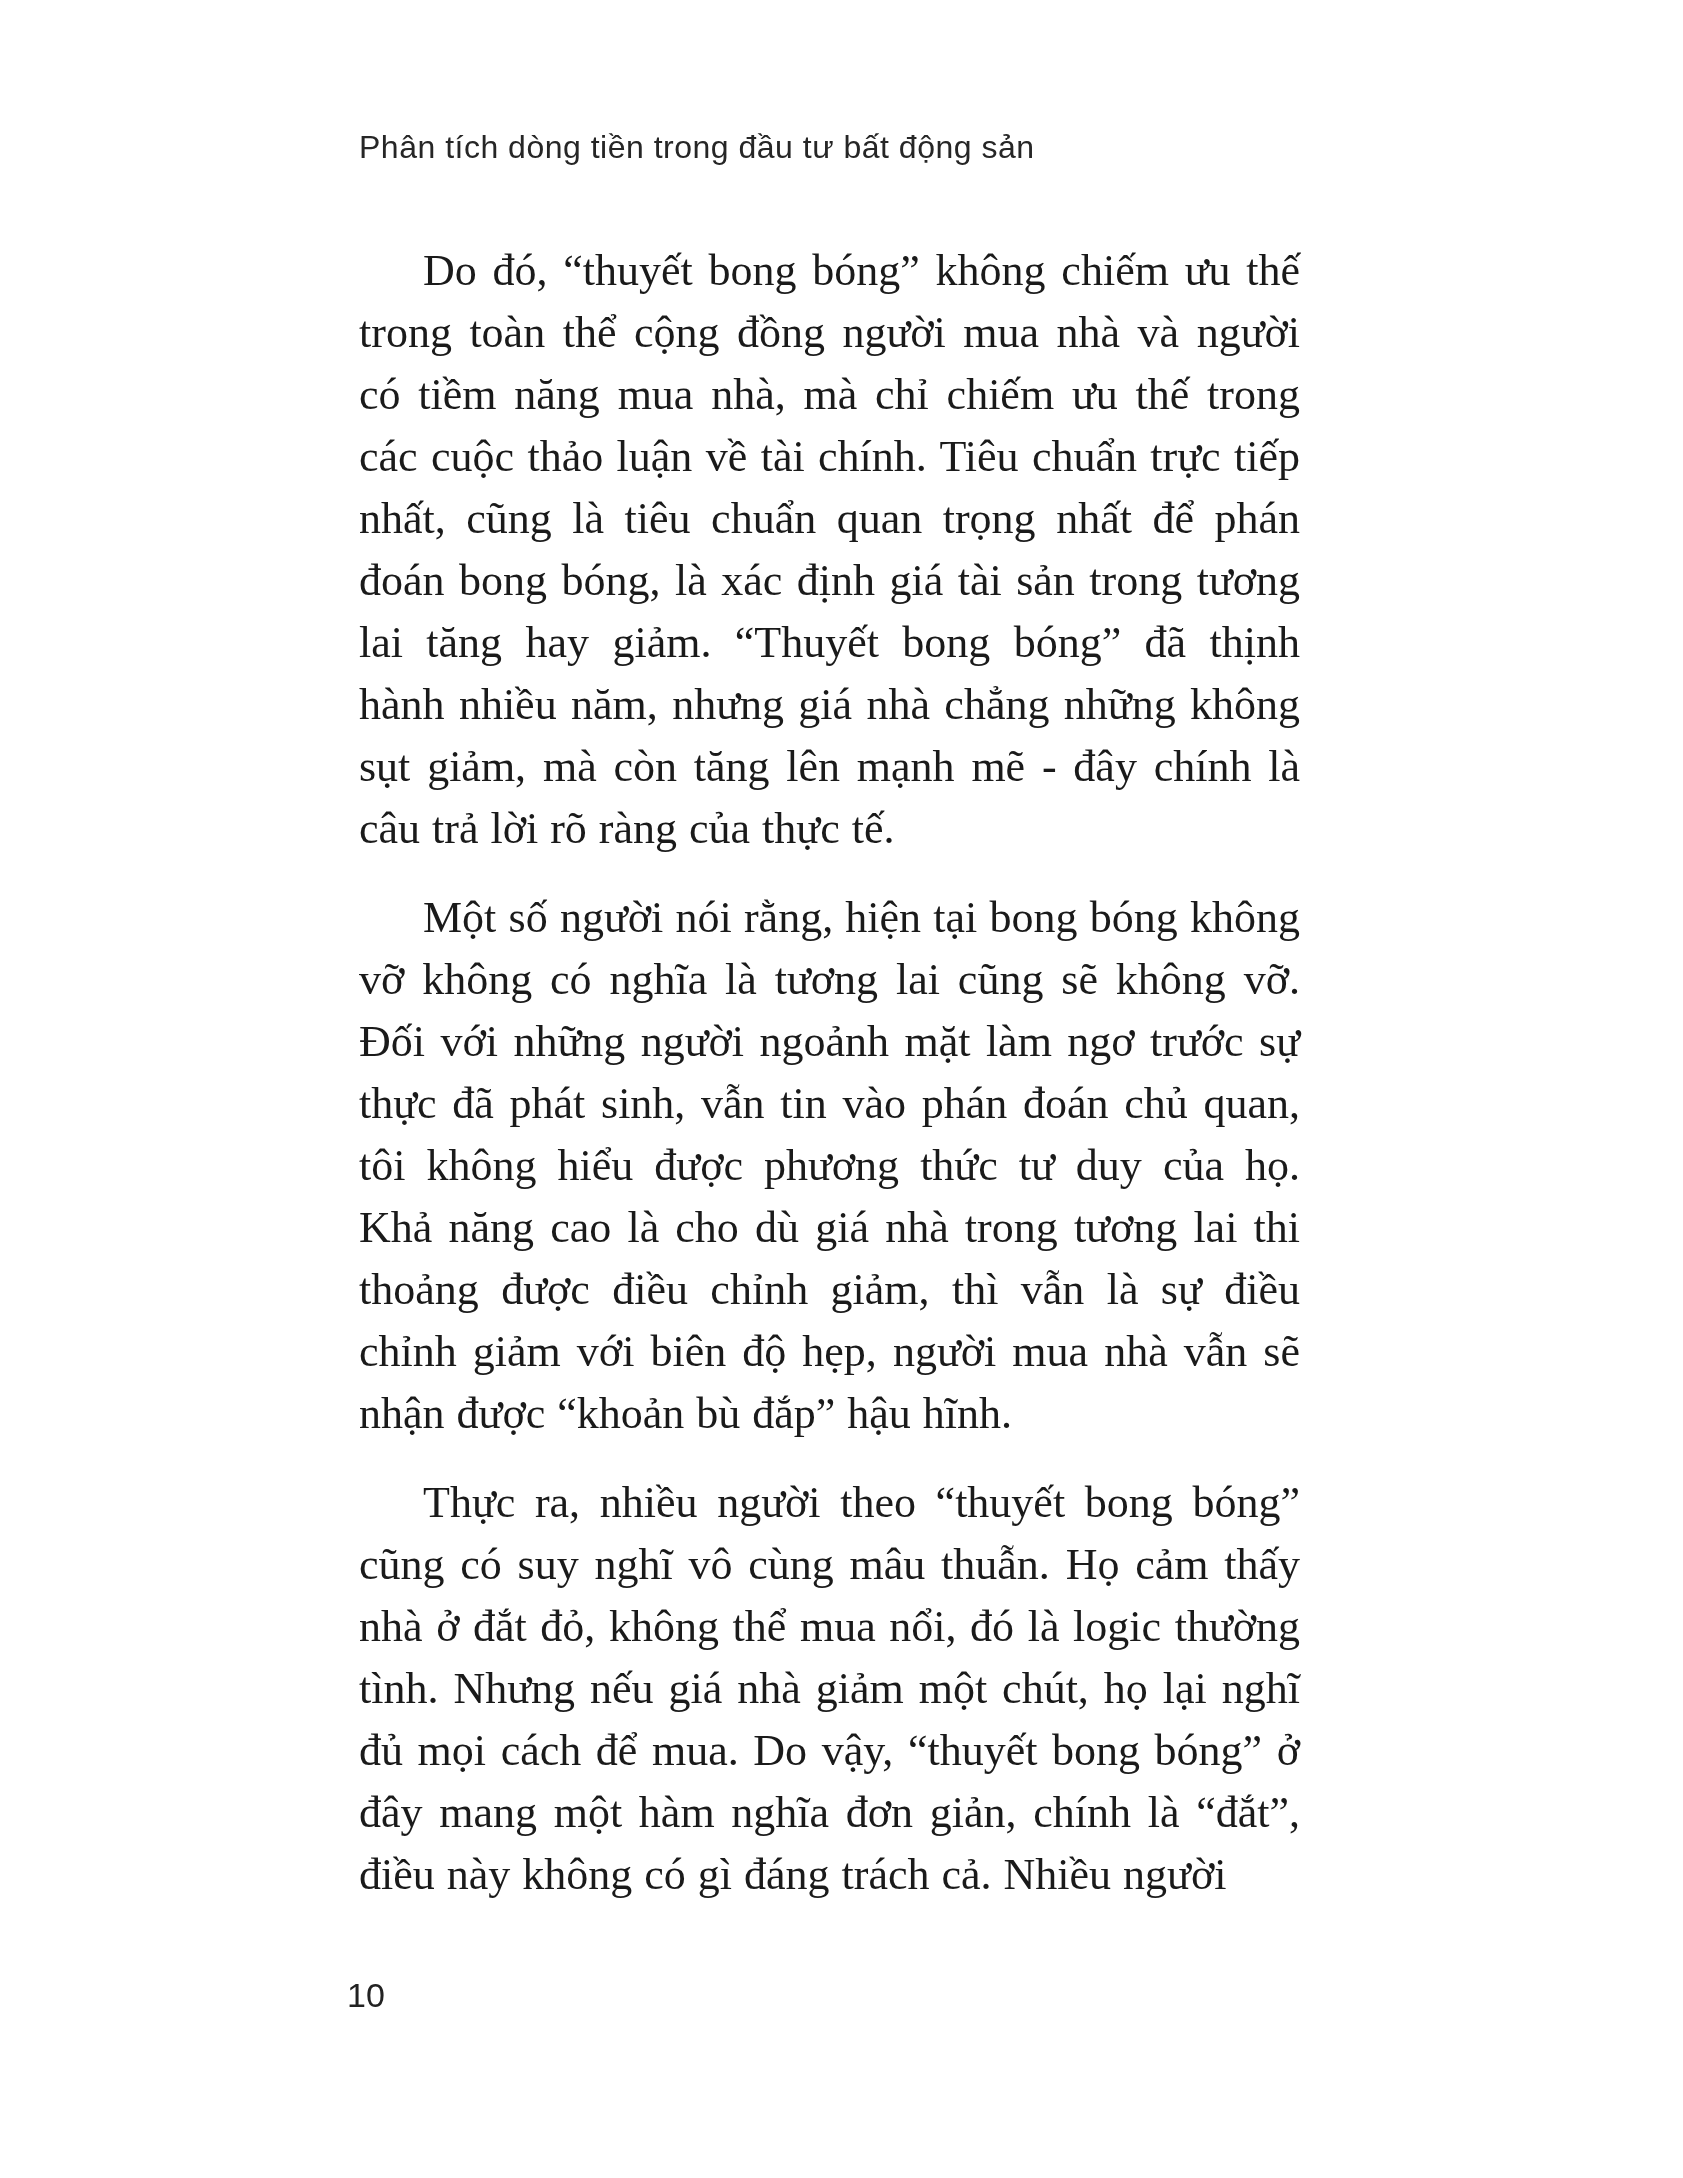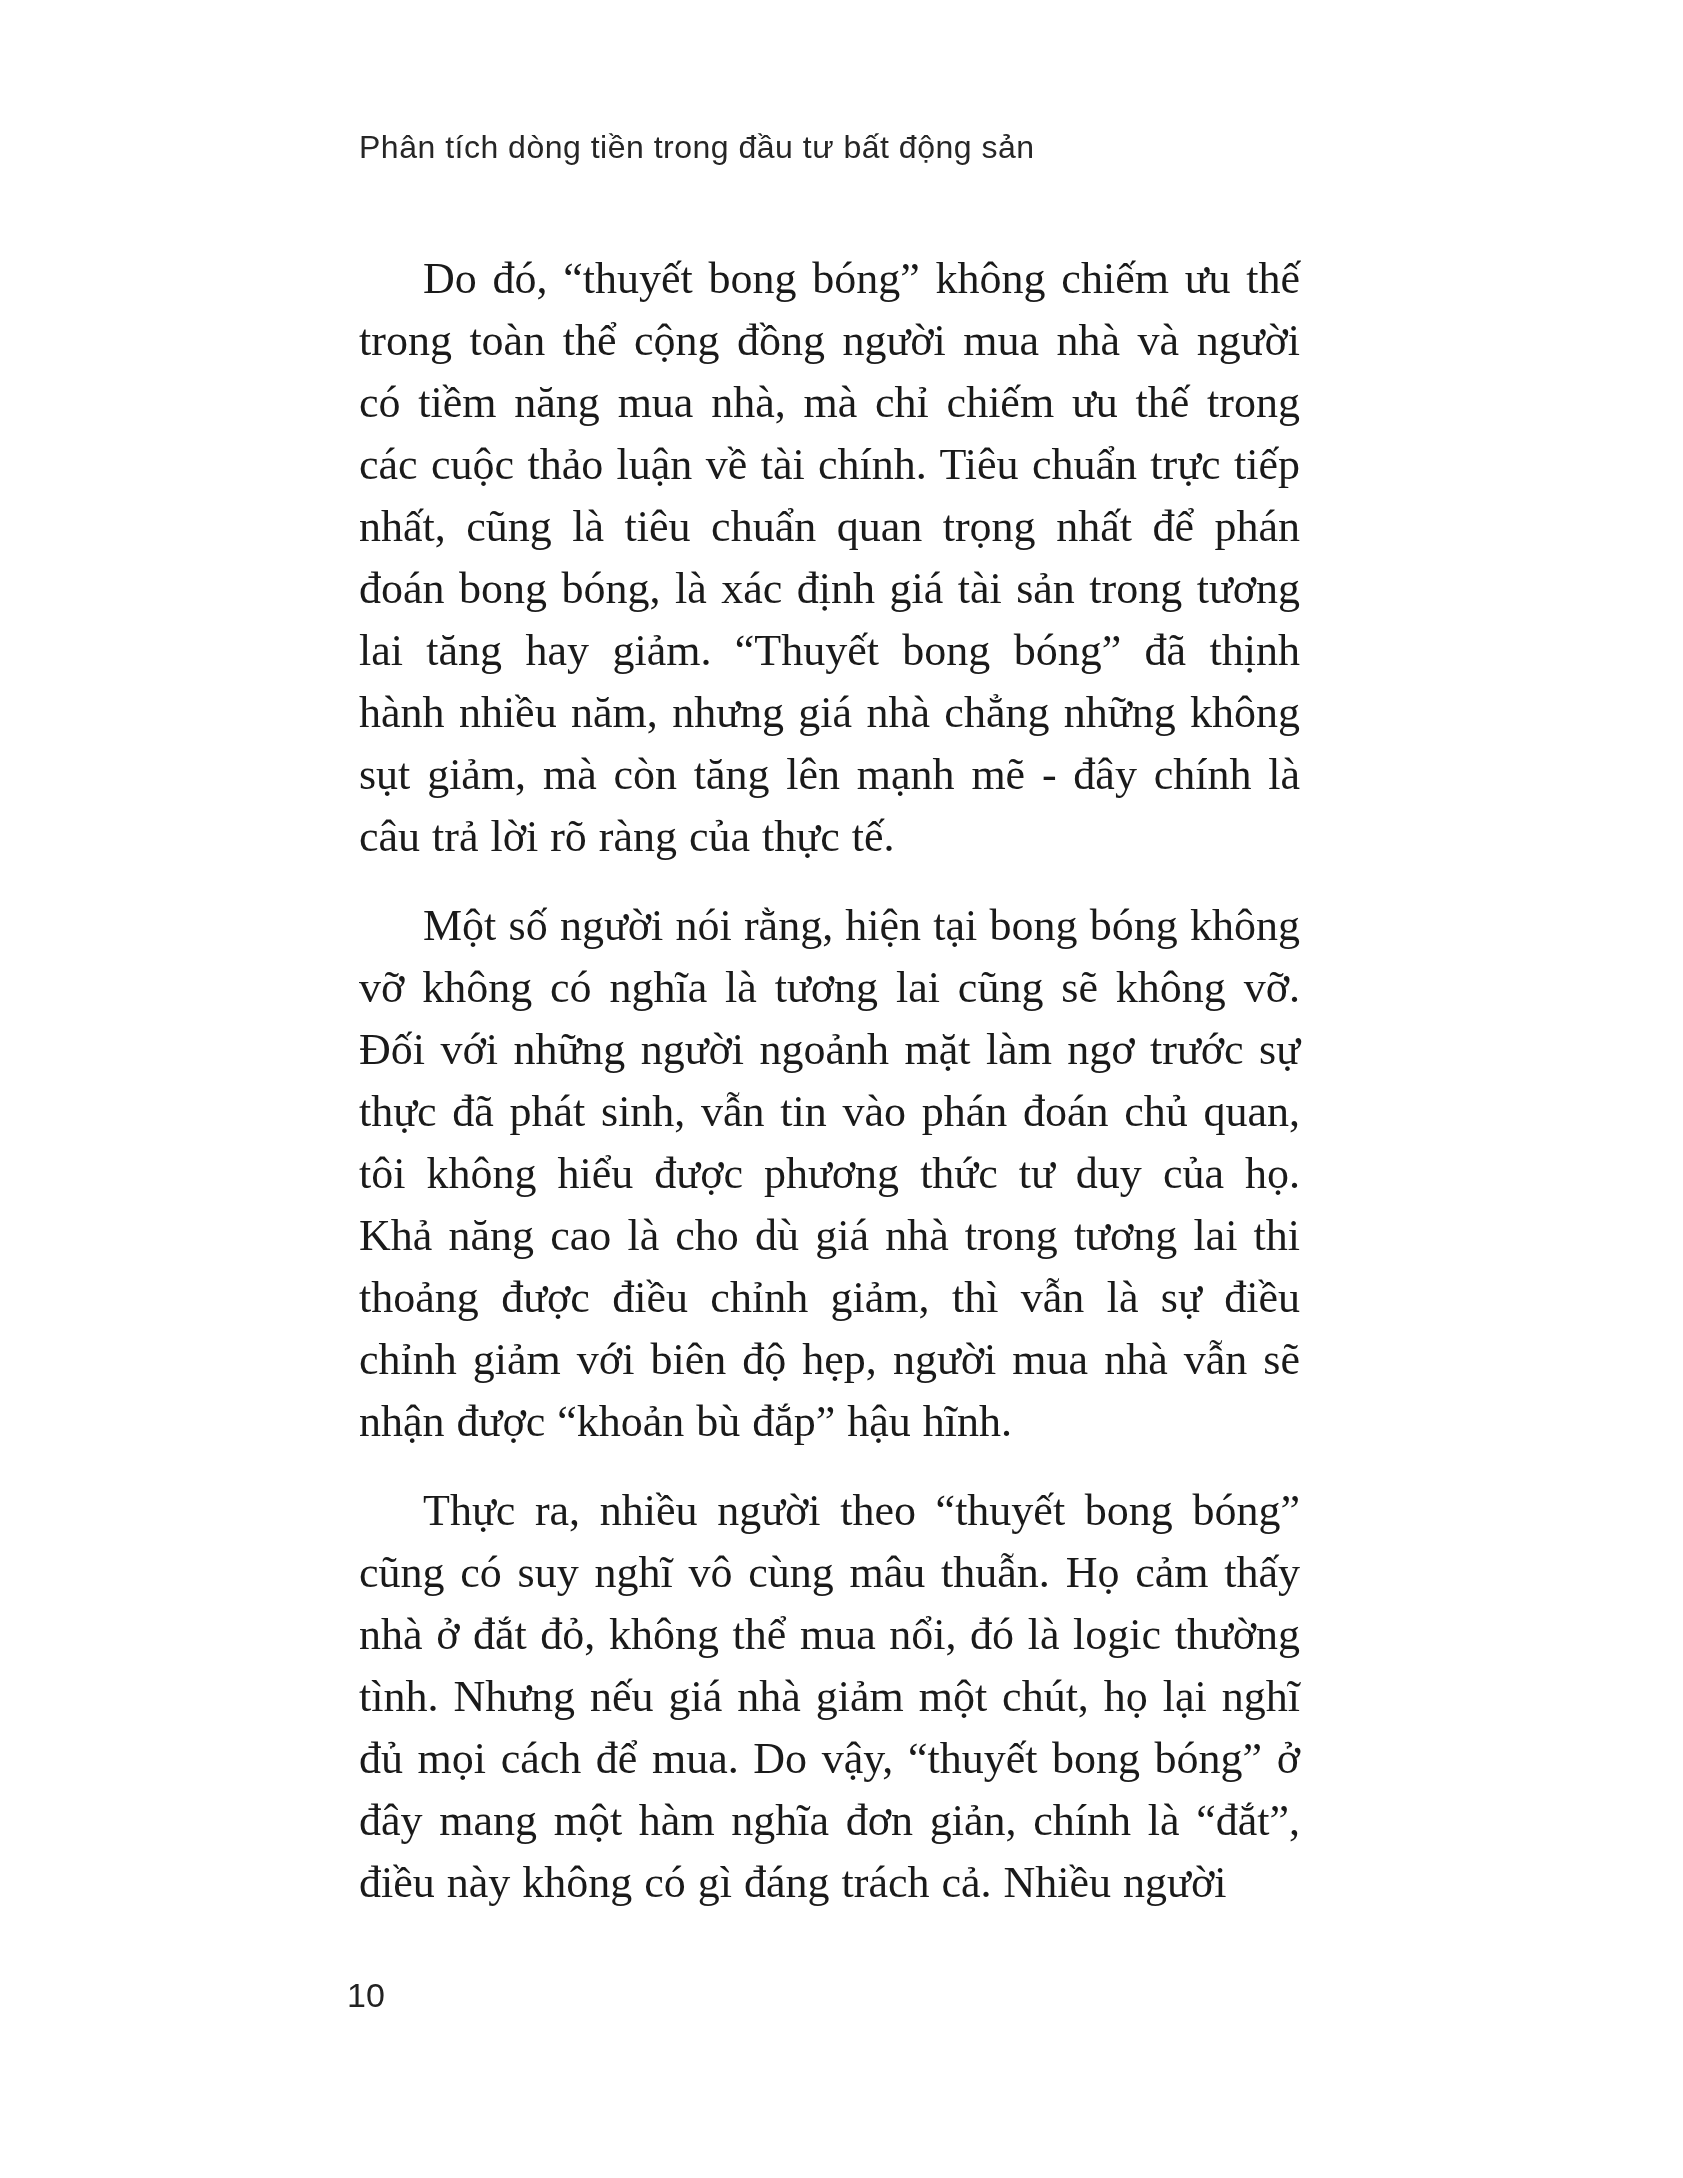--- a/index.html
+++ b/index.html
@@ -31,21 +31,21 @@
     position: absolute;
     left: 359px;
     top: 236px;
     width: 941px;
     font-family: "Liberation Serif", "DejaVu Serif", serif;
     font-size: 44px;
     line-height: 62px;
     color: #1a1a1a;
   }
   .body-text p.para {
-    margin: 12px 0 27px 0;
+    margin: 4px 0 27px 0;
     text-align: justify;
     text-indent: 64px;
     word-spacing: 1px;
   }
   .page-number {
     position: absolute;
     left: 347px;
     top: 1976px;
     font-family: "Liberation Sans", "DejaVu Sans", sans-serif;
     font-size: 34px;

